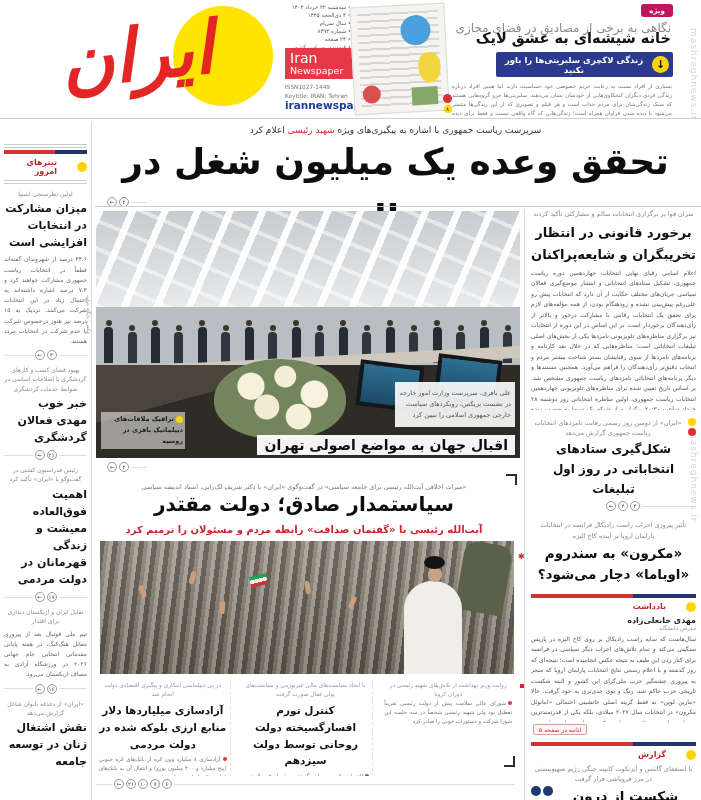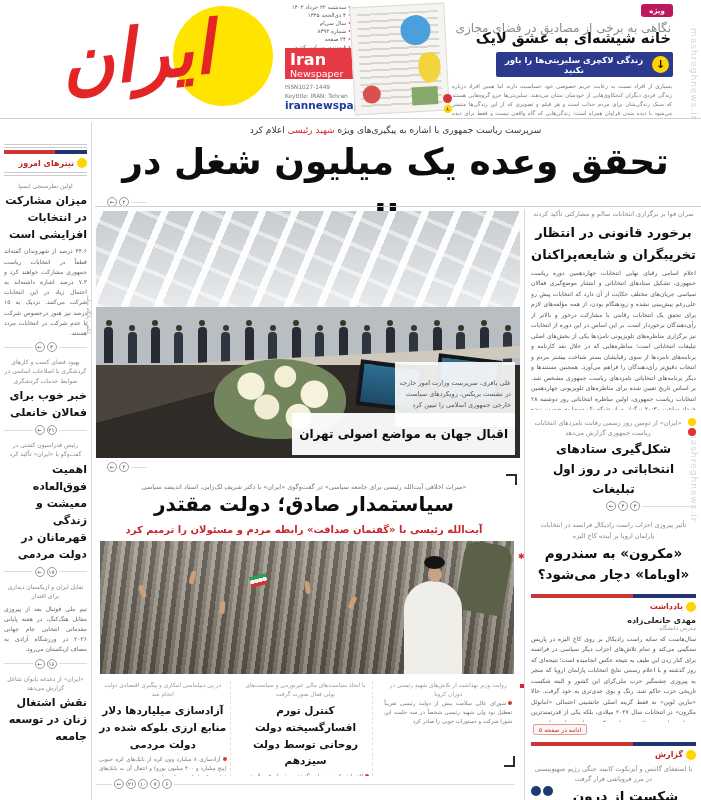--- a/index.html
+++ b/index.html
@@ -12,21 +12,21 @@
   .wm{position:absolute;writing-mode:vertical-rl;color:#c9ced6;font-size:9px;letter-spacing:1px;direction:ltr;opacity:.8}
 
   
   .logo-circle{position:absolute;left:173px;top:6px;width:100px;height:100px;border-radius:50%;background:#ffe400}
   .logo-text{position:absolute;left:8px;top:0;width:258px;height:110px;display:flex;align-items:center;justify-content:center;
              color:#e32525;font-size:72px;font-weight:900;transform:rotate(-6deg);font-style:italic}
   .dates{position:absolute;left:285px;top:4px;width:66px;font-size:5.5px;color:#555;line-height:1.45;text-align:right}
   .dates div::before{content:"• ";color:#c33}
   .brand{position:absolute;left:285px;top:48px;width:80px;height:31px;background:#e63946;color:#fff;direction:ltr;
          text-align:left;padding:3px 5px;line-height:1.1}
-  .brand .b1{font-weight:bold;font-size:16px}
+  .brand .b1{font-weight:normal;font-size:14px}
   .brand .b2{font-size:9.5px}
   .issn{position:absolute;left:285px;top:83px;direction:ltr;text-align:left;font-size:5.8px;color:#777;line-height:1.5}
   .site{position:absolute;left:285px;top:99px;direction:ltr;text-align:left;font-size:10.5px;font-weight:bold;color:#1d3c9e}
 
   .thumb{position:absolute;left:352px;top:5px;width:95px;height:108px;background:#f5f4f0;border:1px solid #dcdcd6;
          transform:rotate(-3deg);overflow:hidden}
   .thumb .tl{position:absolute;inset:6px;background:
       repeating-linear-gradient(#d8d6cf 0 2px,transparent 2px 7px)}
   .thumb .c-blue{position:absolute;right:14px;top:10px;width:30px;height:30px;border-radius:50%;background:#4aa0dd}
   .thumb .c-pear{position:absolute;right:6px;top:48px;width:22px;height:30px;border-radius:50% 50% 60% 60%;background:#f2d53c}
@@ -57,21 +57,21 @@
   .pmrow{display:flex;align-items:center;gap:2px}
   .pmc{min-width:10px;height:10px;border:1px solid #9a9a9a;border-radius:50%;font-size:5.5px;line-height:8px;
        text-align:center;color:#444;background:#fff;padding:0 1px}
   .dash{border-top:1px solid #ddd;height:0}
   .dash.f{flex:1}
   .dash.s{width:16px}
 
   
   .sidebar{position:absolute;left:4px;top:142px;width:83px;height:656px;overflow:hidden}
   .secbar{height:4px;background:linear-gradient(to right,#cf3434 0 62%,#23356e 62% 100%)}
-  .seclabel{display:flex;align-items:center;gap:3px;font-weight:bold;color:#c22424;font-size:8px;margin:4px 0}
+  .seclabel{display:flex;align-items:center;gap:20px;font-weight:bold;color:#c22424;font-size:8px;margin:4px 0}
   .ycirc{width:10px;height:10px;border-radius:50%;background:#ffd400;flex:0 0 auto}
   .dbl{border-top:1px solid #ccc;border-bottom:1px solid #ccc;height:4px;margin:2px 0}
   .sb-k{font-size:6px;color:#8a8a8a;text-align:center;line-height:1.55;margin:5px 0 2px}
   .sb-h{font-size:11px;font-weight:bold;line-height:1.55;text-align:right;color:#141414}
   .sb-b{font-size:6px;color:#666;text-align:justify;line-height:1.7;margin-top:3px}
   .sb-m{margin:4px 0}
 
   
   .photo{position:absolute;left:96px;top:211px;width:424px;height:247px;overflow:hidden;background:#b9bec2}
   .ceiling{position:absolute;top:0;left:0;right:0;height:96px;background:
@@ -90,23 +90,23 @@
   .flowers{position:absolute;left:118px;top:148px;width:132px;height:80px;border-radius:50% 50% 46% 46%;background:
       radial-gradient(circle at 28% 34%,#f6f1da 0 12%,transparent 13%),
       radial-gradient(circle at 54% 22%,#f3eed6 0 11%,transparent 12%),
       radial-gradient(circle at 76% 44%,#f6f2dd 0 12%,transparent 13%),
       radial-gradient(circle at 40% 60%,#f0ebd2 0 13%,transparent 14%),
       radial-gradient(circle at 64% 72%,#f5f0da 0 12%,transparent 13%),
       #73855c}
   .mon{position:absolute;width:64px;height:46px;background:linear-gradient(#2d6f94,#1d4a66);
        border:4px solid #14171b;transform:rotate(7deg)}
   .cap{position:absolute;right:5px;bottom:31px;background:rgba(255,255,255,.9);font-size:6.5px;color:#555;
-       padding:16px 4px;line-height:1.7;width:120px;text-align:right}
-  .photo-h{position:absolute;right:5px;bottom:3px;background:rgba(255,255,255,.95);font-size:12px;font-weight:900;
-           padding:14px 7px;color:#0c0c0c}
+       padding:6px 4px;line-height:1.7;width:120px;text-align:right}
+  .photo-h{position:absolute;right:5px;bottom:3px;background:rgba(255,255,255,.95);font-size:14px;font-weight:900;
+           padding:2px 7px;color:#0c0c0c}
   .photo-note{position:absolute;left:5px;bottom:9px;width:84px;font-size:6.5px;font-weight:bold;color:#1c1c1c;
               line-height:1.7;text-align:right;background:rgba(250,250,246,.55);padding:2px}
   .photo-note .ydot{display:inline-block;width:7px;height:7px;border-radius:50%;background:#ffd400;vertical-align:middle;margin-left:2px}
   .credit{position:absolute;left:86px;top:295px;writing-mode:vertical-rl;font-size:5px;color:#999;letter-spacing:.5px}
 
   
   .bracket{position:absolute;width:11px;height:11px;border-top:2px solid #2c2c2c;border-left:2px solid #2c2c2c}
   .bracket.b{border-top:none;border-left:none;border-bottom:2px solid #2c2c2c;border-right:2px solid #2c2c2c}
   .r-k{position:absolute;left:96px;top:483px;width:416px;text-align:center;font-size:6.5px;color:#777;white-space:nowrap;overflow:hidden}
   .r-h{position:absolute;left:96px;top:492px;width:416px;text-align:center;font-size:20px;font-weight:900;color:#0d0d0d}
@@ -234,21 +234,21 @@
       <div class="pmrow sb-m">
         <span class="dash f"></span>
         <span class="pmc">۳</span>
         <span class="pmc">←</span>
         <span class="dash f"></span>
       </div>
     </div>
 
     <div>
       <div class="sb-k">بهبود فضای کسب و کارهای گردشگری با اصلاحات اساسی در ضوابط خدمات گردشگری</div>
-      <div class="sb-h">خبر خوب برای فعالان خانعلی</div>
+      <div class="sb-h">خبر خوب مهدی فعالان گردشگری</div>
       <div class="pmrow sb-m">
         <span class="dash f"></span>
         <span class="pmc">۲۱</span>
         <span class="pmc">←</span>
         <span class="dash f"></span>
       </div>
     </div>
 
     <div>
       <div class="sb-k">رئیس فدراسیون کشتی در گفت‌وگو با «ایران» تأکید کرد</div>
@@ -302,20 +302,23 @@
       <div class="fig"></div>
         <div class="fig"></div>
     </div>
     <div class="tabletop"></div>
     <div class="tbl"></div>
     <div class="flowers"></div>
     <div class="mon" style="left:262px;top:152px"></div>
     <div class="mon" style="left:340px;top:146px"></div>
     <div class="cap">علی باقری، سرپرست وزارت امور خارجه در نشست بریکس، رویکردهای سیاست خارجی جمهوری اسلامی را تبیین کرد</div>
     <div class="photo-h">اقبال جهان به مواضع اصولی تهران</div>
+    <div class="photo-note">
+      <span class="ydot"></span><span>ترافیک ملاقات‌های دیپلماتیک باقری در روسیه</span>
+    </div>
   </div>
   <div class="credit">عکس: پایگاه دولت</div>
   <div class="pmrow abs" style="left:97px;top:462px;width:50px">
     <span class="dash s"></span>
     <span class="pmc">۲</span>
     <span class="pmc">←</span>
   </div>
 
   <div class="bracket" style="left:506px;top:474px;transform:scaleX(-1)"></div>
   <div class="bracket b" style="left:504px;top:756px"></div>

